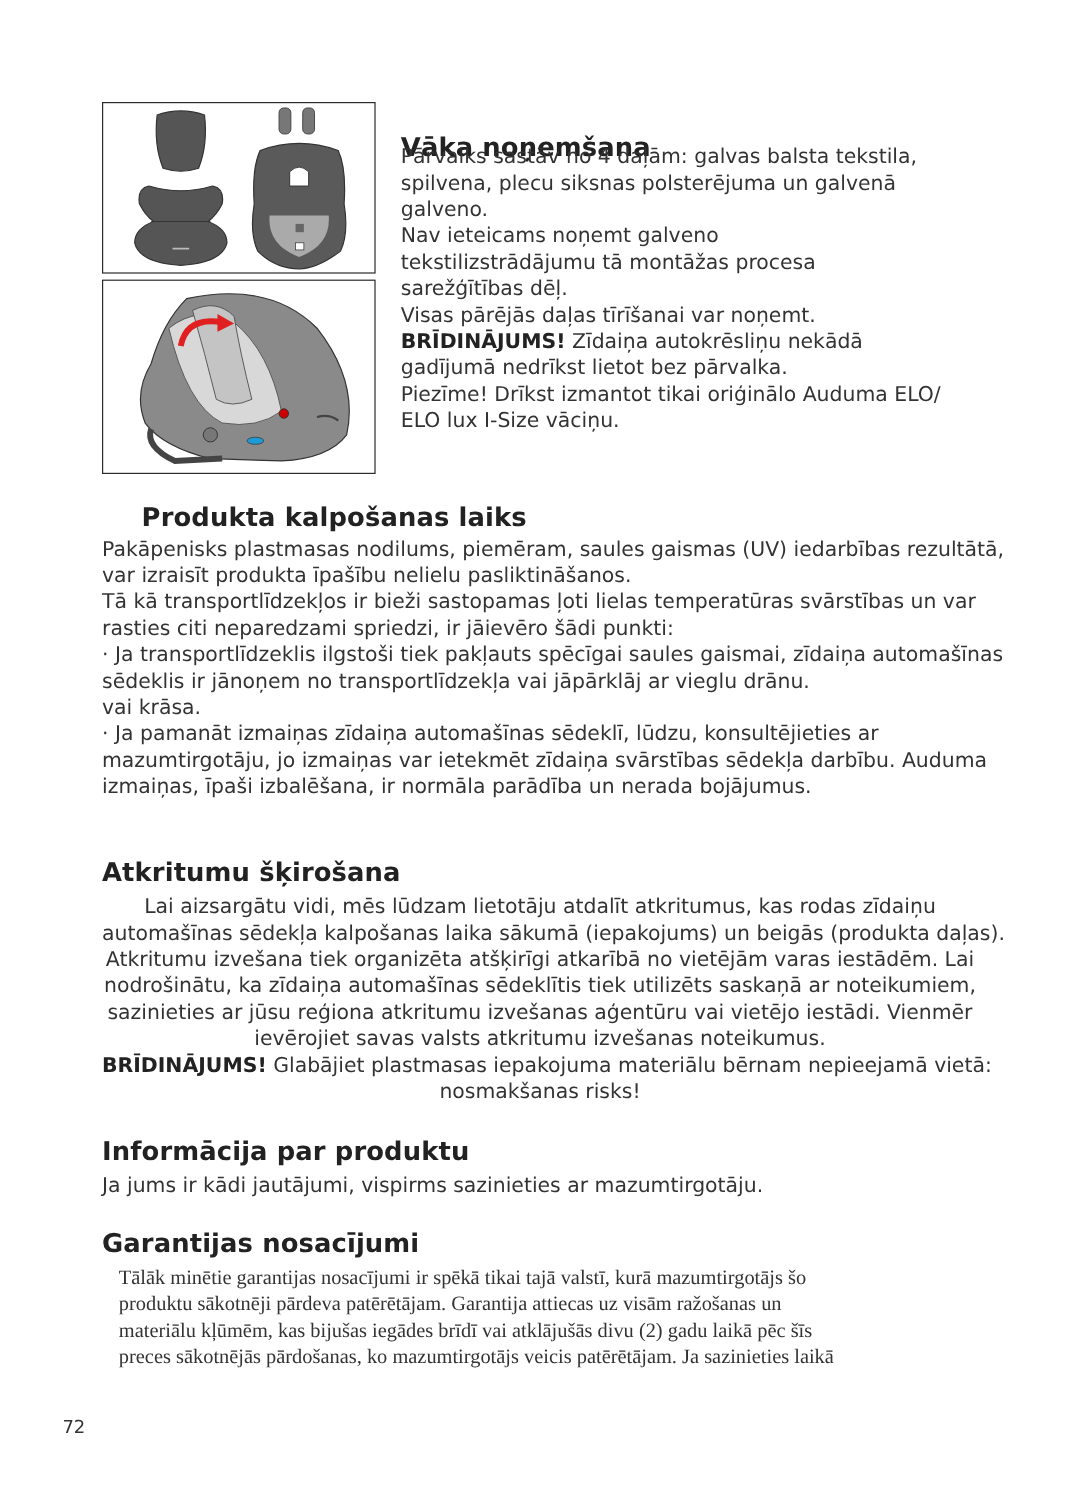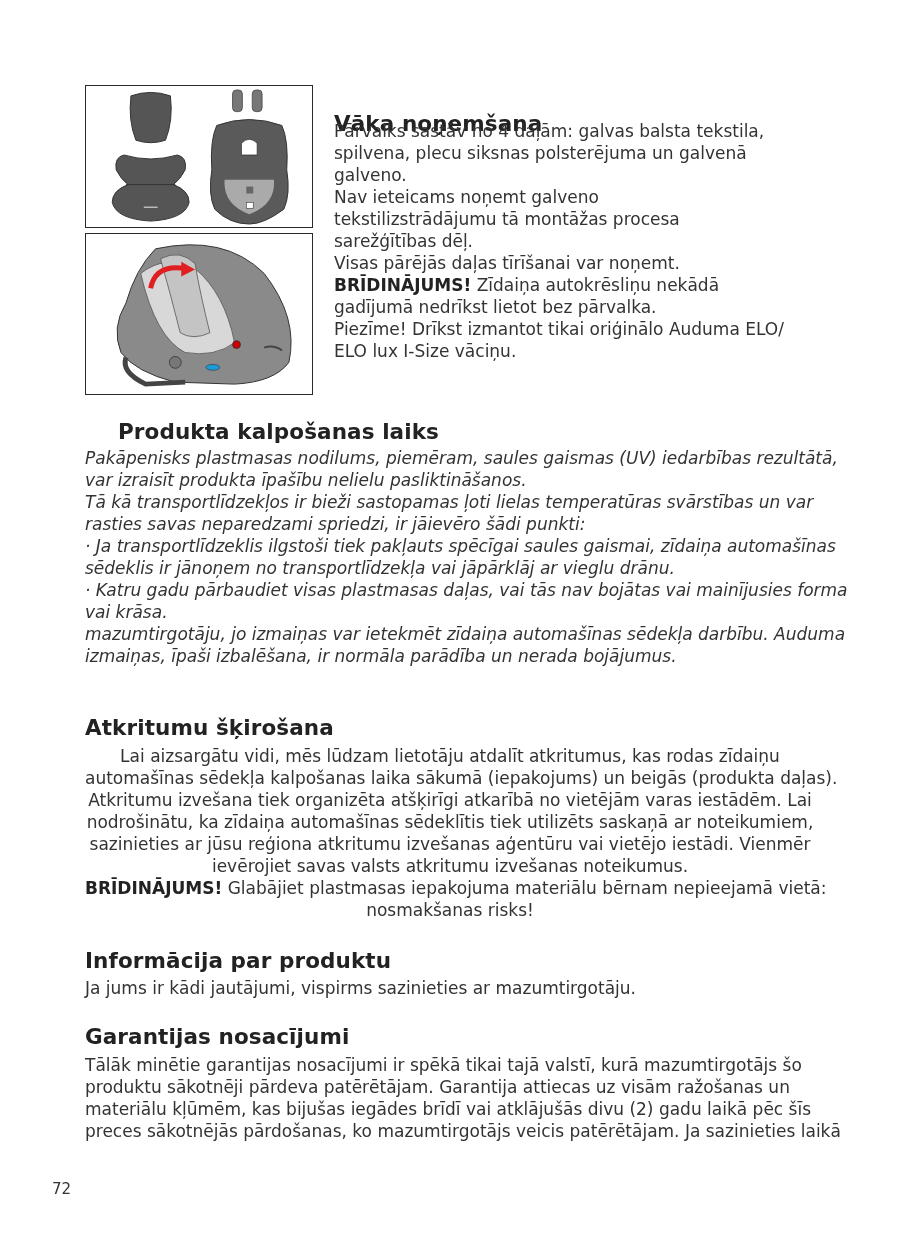--- a/index.html
+++ b/index.html
@@ -12,30 +12,30 @@
 
   .h1 { position: absolute; font-weight: bold; font-size: 21.5px; color: #222; letter-spacing: 0.1px; margin: 0; white-space: nowrap; }
   .para { position: absolute; font-size: 17px; line-height: 22px; color: #333; margin: 0; }
   .para .line { display: block; white-space: nowrap; }
   .para b { color: #222; font-weight: bold; }
 
   #sec-cover-title { left: 334px; top: 90px; margin-top: 21px; }
   #sec-cover-body { left: 334px; top: 120px; width: 420px; }
 
   #sec-life-title { left: 73px; top: 419px; margin-left: 45px; }
-  #sec-life-body { left: 85px; top: 447px; width: 730px; font-style: italic; }
+  #sec-life-body { left: 85px; top: 447px; width: 730px; }
 
   #sec-waste-title { left: 85px; top: 715px; }
   #sec-waste-body { left: 85px; top: 745px; width: 730px; text-align: center; }
 
   #sec-info-title { left: 85px; top: 948px; }
   #sec-info-body { left: 85px; top: 977px; width: 730px; }
 
   #sec-warranty-title { left: 85px; top: 1024px; }
-  #sec-warranty-body { left: 85px; top: 1054px; width: 730px; }
+  #sec-warranty-body { left: 99px; top: 1054px; width: 730px; font-family: Liberation Serif, serif; }
 
   #page-number { position: absolute; left: 52px; top: 1180px; font-size: 15px; color: #333; }
 </style>
 </head>
 <body>
 
 <div class="fig" id="fig-cover-parts">
   <svg viewBox="0 0 228 143">
 
     <path d="M45 10 Q65 3 85 10 Q88 35 80 55 Q65 60 50 55 Q42 35 45 10 Z" fill="#555" stroke="#333" stroke-width="1"></path>
@@ -90,26 +90,26 @@
   <span class="line">gadījumā nedrīkst lietot bez pārvalka.</span>
   <span class="line">Piezīme! Drīkst izmantot tikai oriģinālo Auduma ELO/</span>
   <span class="line">ELO lux I-Size vāciņu.</span>
 </div>
 
 <h2 class="h1" id="sec-life-title">Produkta kalpošanas laiks</h2>
 <div class="para" id="sec-life-body">
   <span class="line">Pakāpenisks plastmasas nodilums, piemēram, saules gaismas (UV) iedarbības rezultātā,</span>
   <span class="line">var izraisīt produkta īpašību nelielu pasliktināšanos.</span>
   <span class="line">Tā kā transportlīdzekļos ir bieži sastopamas ļoti lielas temperatūras svārstības un var</span>
-  <span class="line">rasties savas neparedzami spriedzi, ir jāievēro šādi punkti:</span>
+  <span class="line">rasties citi neparedzami spriedzi, ir jāievēro šādi punkti:</span>
   <span class="line">· Ja transportlīdzeklis ilgstoši tiek pakļauts spēcīgai saules gaismai, zīdaiņa automašīnas</span>
   <span class="line">sēdeklis ir jānoņem no transportlīdzekļa vai jāpārklāj ar vieglu drānu.</span>
-  <span class="line">· Katru gadu pārbaudiet visas plastmasas daļas, vai tās nav bojātas vai mainījusies forma</span>
   <span class="line">vai krāsa.</span>
-  <span class="line">mazumtirgotāju, jo izmaiņas var ietekmēt zīdaiņa automašīnas sēdekļa darbību. Auduma</span>
+  <span class="line">· Ja pamanāt izmaiņas zīdaiņa automašīnas sēdeklī, lūdzu, konsultējieties ar</span>
+  <span class="line">mazumtirgotāju, jo izmaiņas var ietekmēt zīdaiņa svārstības sēdekļa darbību. Auduma</span>
   <span class="line">izmaiņas, īpaši izbalēšana, ir normāla parādība un nerada bojājumus.</span>
 </div>
 
 <h2 class="h1" id="sec-waste-title">Atkritumu šķirošana</h2>
 <div class="para" id="sec-waste-body">
   <span class="line">Lai aizsargātu vidi, mēs lūdzam lietotāju atdalīt atkritumus, kas rodas zīdaiņu</span>
   <span class="line">automašīnas sēdekļa kalpošanas laika sākumā (iepakojums) un beigās (produkta daļas).</span>
   <span class="line">Atkritumu izvešana tiek organizēta atšķirīgi atkarībā no vietējām varas iestādēm. Lai</span>
   <span class="line">nodrošinātu, ka zīdaiņa automašīnas sēdeklītis tiek utilizēts saskaņā ar noteikumiem,</span>
   <span class="line">sazinieties ar jūsu reģiona atkritumu izvešanas aģentūru vai vietējo iestādi. Vienmēr</span>

